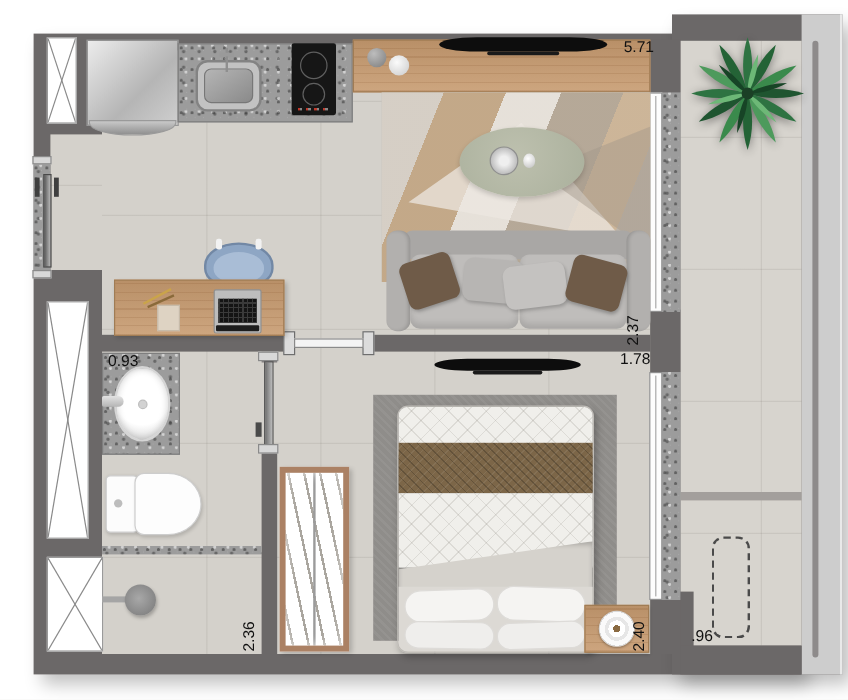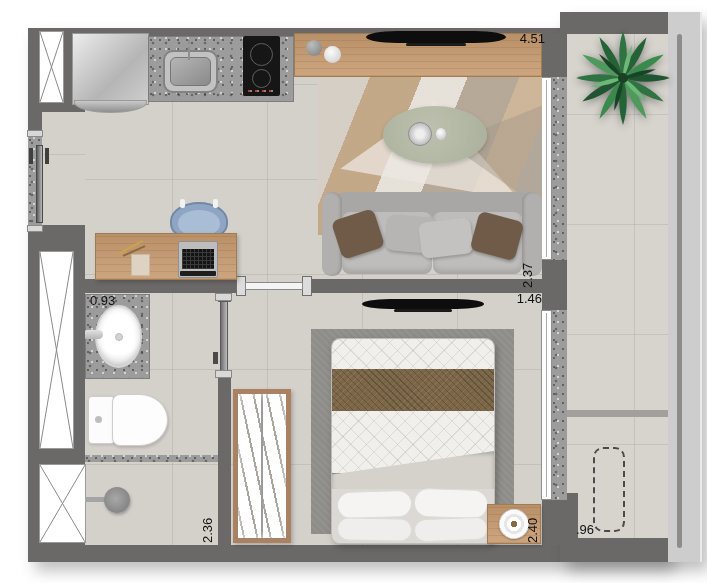--- a/index.html
+++ b/index.html
@@ -203,21 +203,21 @@
       <path d="M50 50 C47 40 47 28 50 16 C53 28 53 40 50 50Z" fill="#6db877" transform="rotate(135 50 50)"></path>
       <path d="M50 50 C47 40 47 28 50 16 C53 28 53 40 50 50Z" fill="#174426" transform="rotate(195 50 50)"></path>
       <path d="M50 50 C47 40 47 28 50 16 C53 28 53 40 50 50Z" fill="#6db877" transform="rotate(255 50 50)"></path>
       <path d="M50 50 C47 40 47 28 50 16 C53 28 53 40 50 50Z" fill="#174426" transform="rotate(315 50 50)"></path>
       <circle cx="50" cy="50" r="5" fill="#1b4026"></circle>
     </g>
   </svg>
   <div class="abs" style="left:593px;top:447px;width:32px;height:85px;border:2px dashed #4a4a4a;border-radius:10px;box-sizing:border-box;"></div>
   <div class="abs wall" style="left:567px;top:538px;width:101px;height:24px;"></div>
 
-  <div class="lbl" style="left:503px;top:32px;width:42px;text-align:right;">4.51</div>
+  <div class="lbl" style="left:503px;top:32px;width:42px;text-align:right;">5.71</div>
   <div class="lbl vlbl" style="left:521px;top:288px;width:44px;">2.37</div>
-  <div class="lbl" style="left:500px;top:292px;width:42px;text-align:right;">1.46</div>
+  <div class="lbl" style="left:500px;top:292px;width:42px;text-align:right;">1.78</div>
   <div class="lbl vlbl" style="left:526px;top:543px;width:44px;">2.40</div>
   <div class="lbl" style="left:90px;top:294px;width:40px;">0.93</div>
   <div class="lbl vlbl" style="left:201px;top:543px;width:44px;">2.36</div>
   <div class="lbl" style="left:576px;top:523px;width:34px;">.96</div>
 
 </div>
 
 </body></html>

